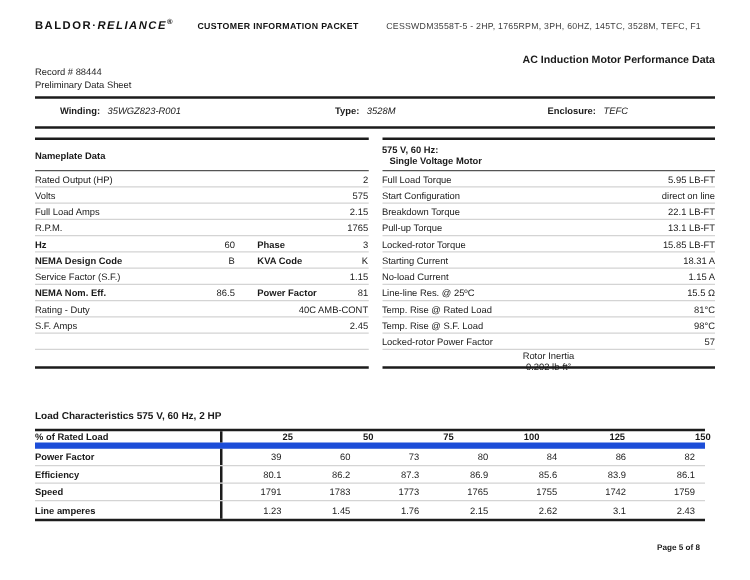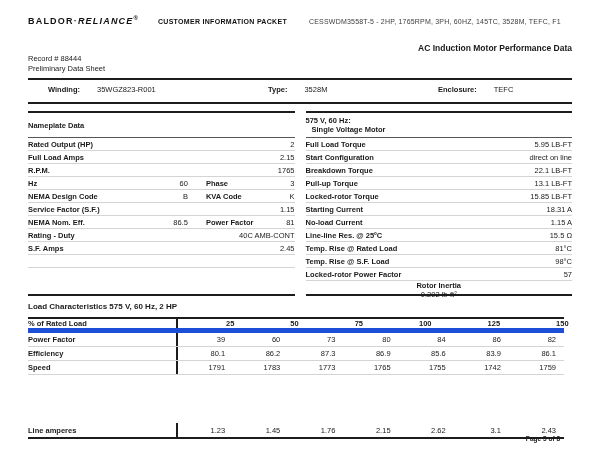--- a/index.html
+++ b/index.html
@@ -19,45 +19,45 @@
   .title-block { margin-top:17px; }
   .doc-title { font-size:8.5px; font-weight:bold; line-height:11px;text-align:right; }
   .doc-sub { font-size:7.5px; line-height:10px; color:#222; }
 
   
   .rule { border-top:2px solid #1c1c1c; margin-top:4px; }
 
   
   .meta-row { display:flex; align-items:center; height:18px; font-size:7.5px; }
   .meta-item .m-lbl { font-weight:bold; }
-  .meta-item .m-val { margin-left:17px; }
+  .meta-item .m-val { margin-left:6px;font-style:italic; }
   .meta-item:nth-child(1){ margin-left:20px; width:220px; }
   .meta-item:nth-child(2){ width:170px; }
   .meta-item:nth-child(3){ flex:1; }
 
   
   .main-tables { display:flex; gap:11px; margin-top:7px; }
   .tbl { flex:1 1 0; border-top:2px solid #1c1c1c; border-bottom:2px solid #1c1c1c; }
   .tbl-head { height:25px; border-bottom:1px solid #555; font-size:7.5px; font-weight:bold; display:flex; flex-direction:column; justify-content:center; }
   .tbl-head .l2 { padding-left:6px; }
   .row { display:flex; align-items:center; height:13px; border-bottom:1px solid #d4d4d4; font-size:7.5px; }
   .row:last-child { border-bottom:none;flex-direction:column; }
-  .row .lbl { font-weight:bold; flex:1; }
+  .row .lbl { font-weight:normal; flex:1; }
   .row .val { text-align:right; }
   .row4 .c1 { flex:0 0 38%; font-weight:bold; }
   .row4 .mid { flex:0 0 22%; text-align:right; }
   .row4 .c3 { flex:1; padding-left:18px; font-weight:bold; }
   .row4 .v4 { flex:0 0 15%; text-align:right; }
   .row.empty { height:13px; }
 
   
-  .load-title { margin-top:6px; font-size:8px; font-weight:bold; }
+  .load-title { margin-top:33px; font-size:8px; font-weight:bold; }
   .load-table { margin-top:6px; border-top:2px solid #1c1c1c; border-bottom:2px solid #1c1c1c; width:536px; }
   .lrow { display:flex; align-items:center; height:14px; border-bottom:1px solid #d4d4d4; font-size:7.5px; }
-  .lrow:last-child { border-bottom:none;margin-top:48px; }
+  .lrow:last-child { border-bottom:none; }
   .lrow.lhead { border-bottom:5px solid #1d4ed8;gap:48px; }
   .lrow .rowlbl { flex:0 0 150px; font-weight:bold; border-right:2px solid #1c1c1c; align-self:stretch; display:flex; align-items:center; }
   .lrow .cell { flex:1 1 0; text-align:right; padding-right:8px; }
   .lrow.lhead .cell { font-weight:bold; }
 
   
   .footer { position:absolute; right:40px; bottom:22px; font-size:6.5px; font-weight:bold; }
 </style>
 </head>
 <body>
@@ -88,20 +88,24 @@
 
   <div class="main-tables">
 
     <div class="tbl">
       <div class="tbl-head">
           <span>Nameplate Data</span>
         </div>
       <div class="row">
           <span class="lbl">Rated Output (HP)</span>
           <span class="val">2</span>
+        </div>
+      <div class="row">
+          <span class="lbl">Volts</span>
+          <span class="val">575</span>
         </div>
       <div class="row">
           <span class="lbl">Full Load Amps</span>
           <span class="val">2.15</span>
         </div>
       <div class="row">
           <span class="lbl">R.P.M.</span>
           <span class="val">1765</span>
         </div>
       <div class="row row4">

